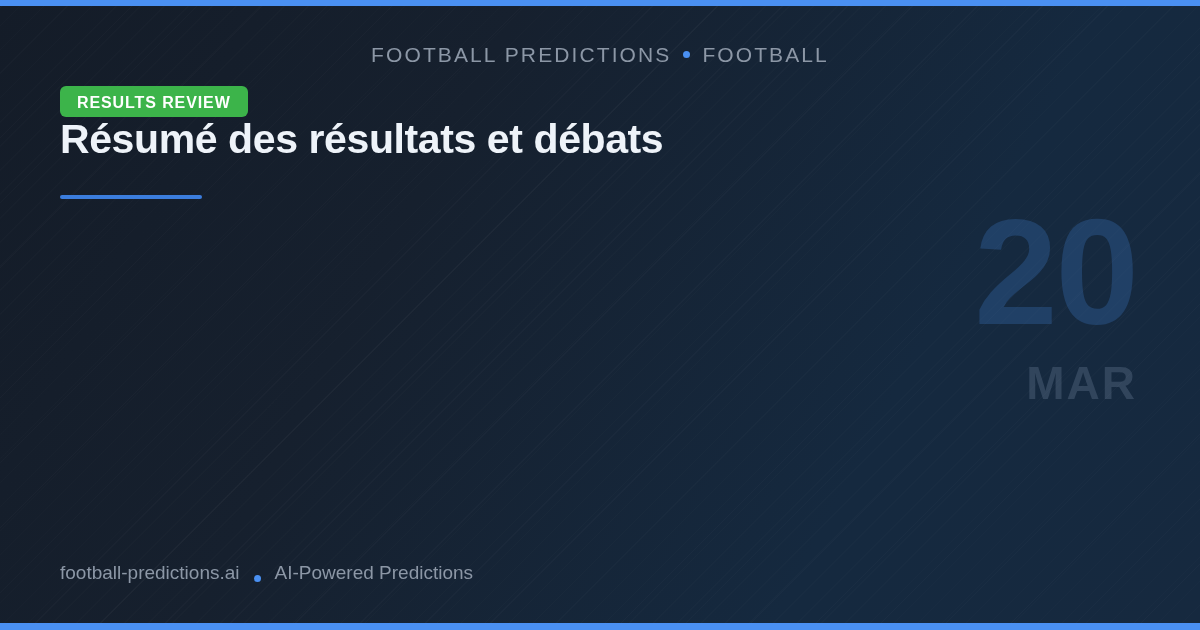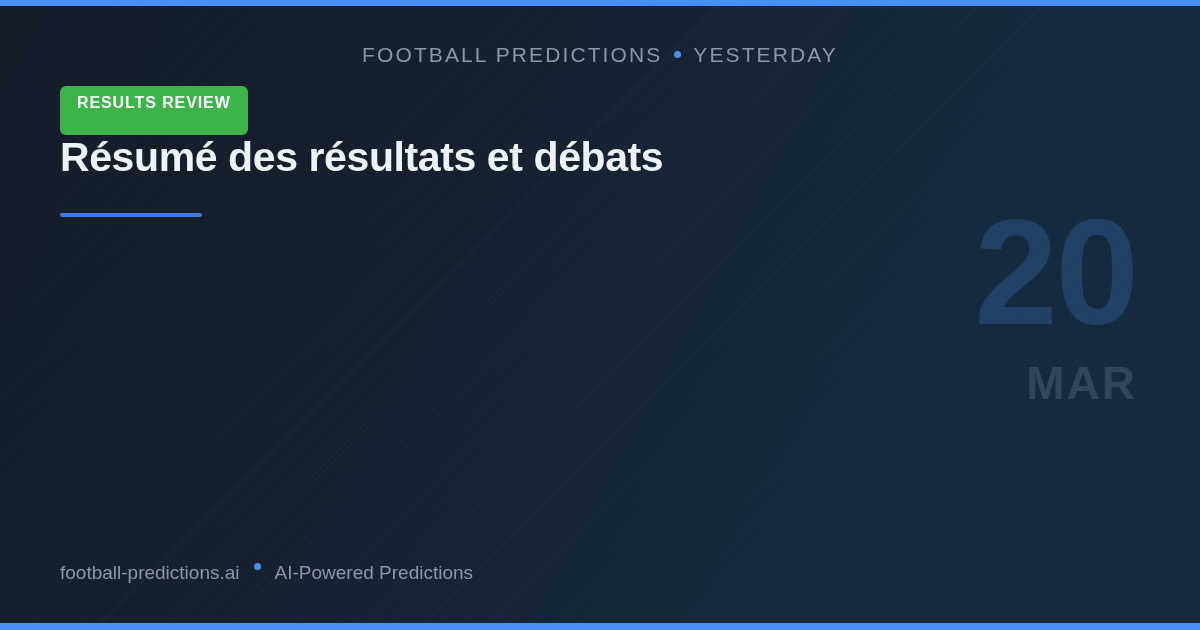--- a/index.html
+++ b/index.html
@@ -113,21 +113,21 @@
     flex: none;
   }
 
   .badge {
     display: inline-block;
     background: #3cb44a;
     color: #ffffff;
     font-size: 16px;
     font-weight: 700;
     letter-spacing: 0.9px;
-    padding: 9px 17px 24px 17px;
+    padding: 9px 17px 6px 17px;
     border-radius: 6px;
     line-height: 1;
   }
 
   .title {
     font-size: 41px;
     font-weight: 700;
     color: #eef3f9;
     letter-spacing: -0.4px;
     line-height: 1.12;
@@ -141,21 +141,21 @@
     border-radius: 2px;
     background: #3b7ddd;
   }
 
   
   .footer {
     position: absolute;
     left: 60px;
     bottom: 48px;
     display: flex;
-    align-items: flex-start;
+    align-items: flex-end;
     font-size: 19px;
     color: #8c97a6;
     line-height: 1;
   }
   .footer .dot {
     display: inline-block;
     width: 7px;
     height: 7px;
     border-radius: 50%;
     background: #4a90f2;
@@ -177,21 +177,21 @@
   <div class="date-block">
     <div class="date-day">20</div>
     <div class="date-month">MAR</div>
   </div>
 
   <div class="content">
 
     <div class="eyebrow">
       <span>FOOTBALL PREDICTIONS</span>
       <span class="dot"></span>
-      <span>YESTERDAY</span>
+      <span>FOOTBALL</span>
     </div>
 
     <div class="badge">RESULTS REVIEW</div>
 
     <div class="title">Résumé des résultats et débats</div>
 
     <div class="accent"></div>
 
   </div>
 

